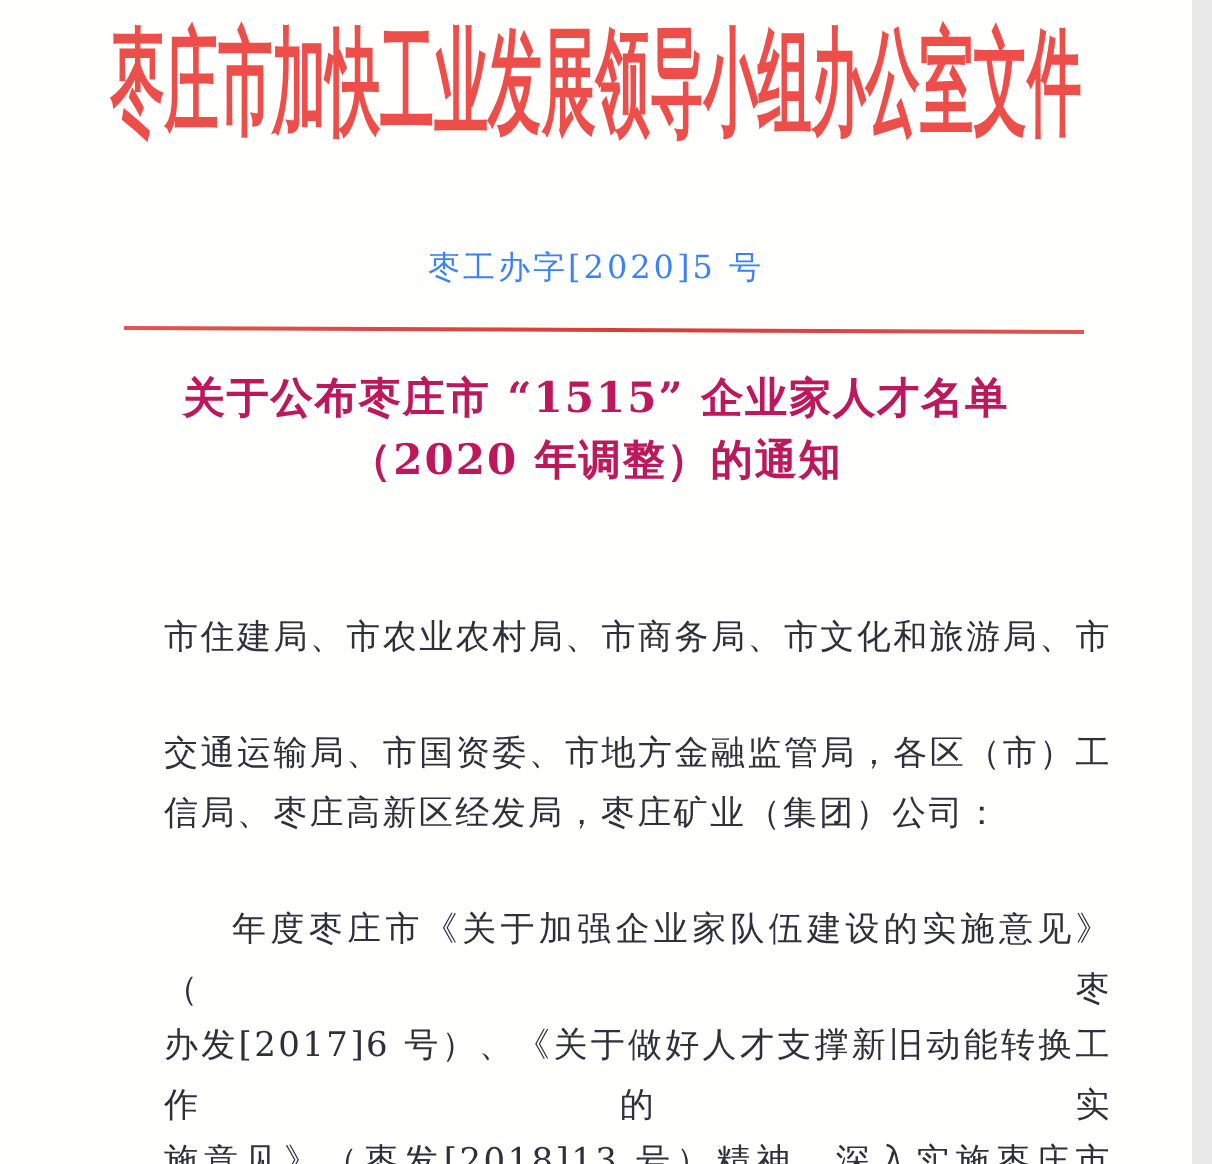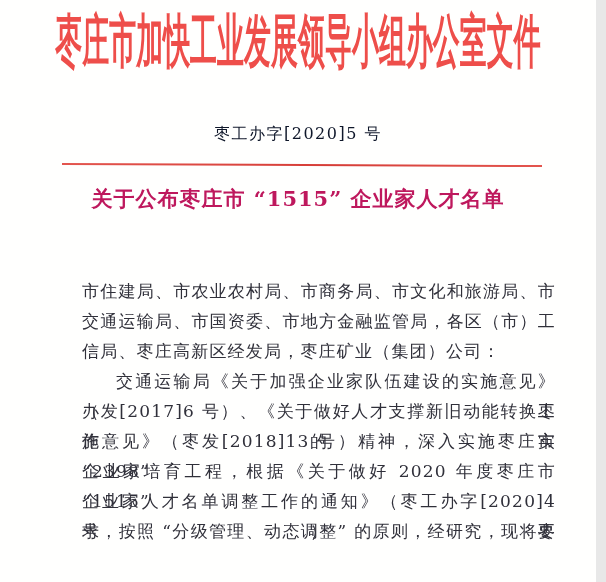--- a/index.html
+++ b/index.html
@@ -34,21 +34,21 @@
     letter-spacing: 0px;
   }
   .doc-number {
     position: absolute;
     top: 124px;
     left: 0;
     width: 100%;
     text-align: center;
     font-size: 16px;
     letter-spacing: 1.5px;
-    color: #0f172a;
+    color: #3b82f6;
   }
   .red-rule {
     position: absolute;
     top: 164px;
     left: 62px;
     width: 480px;
     height: 2px;
     background: linear-gradient(to right, #e3554e, #d63e38 55%, #e3554e);
     transform: rotate(0.25deg);
   }
@@ -76,20 +76,21 @@
   .bline {
     height: 30px;
     line-height: 30px;
     white-space: nowrap;
     overflow: visible;
   }
   .bline.just {
     white-space: normal;
     text-align: justify;
     text-align-last: justify;
+    margin-top: 28px;
   }
   .bline.plain {
     white-space: normal;
     text-align: left;
     text-align-last: left;
   }
   .bline.indent {
     text-indent: 2em;
   }
 </style>
@@ -101,27 +102,28 @@
   <div class="org-title-wrap">
     <span class="org-title">枣庄市加快工业发展领导小组办公室文件</span>
   </div>
 
   <div class="doc-number">枣工办字[2020]5 号</div>
 
   <div class="red-rule"></div>
 
   <div class="doc-title">
     <div>关于公布枣庄市 “1515” 企业家人才名单</div>
+    <div>（2020 年调整）的通知</div>
   </div>
 
   <div class="body-text">
     <div class="bline just">市住建局、市农业农村局、市商务局、市文化和旅游局、市</div>
     <div class="bline just">交通运输局、市国资委、市地方金融监管局，各区（市）工</div>
     <div class="bline plain">信局、枣庄高新区经发局，枣庄矿业（集团）公司：</div>
-    <div class="bline just indent">交通运输局《关于加强企业家队伍建设的实施意见》（枣</div>
+    <div class="bline just indent">年度枣庄市《关于加强企业家队伍建设的实施意见》（枣</div>
     <div class="bline just">办发[2017]6 号）、《关于做好人才支撑新旧动能转换工作的实</div>
     <div class="bline just">施意见》（枣发[2018]13 号）精神，深入实施枣庄市 “2398”</div>
     <div class="bline just">企业家培育工程，根据《关于做好 2020 年度枣庄市 “1515”</div>
     <div class="bline just">企业家人才名单调整工作的通知》（枣工办字[2020]4 号）要</div>
     <div class="bline just">求，按照 “分级管理、动态调整” 的原则，经研究，现将枣</div>
   </div>
 
 </div>
 
 </body></html>

